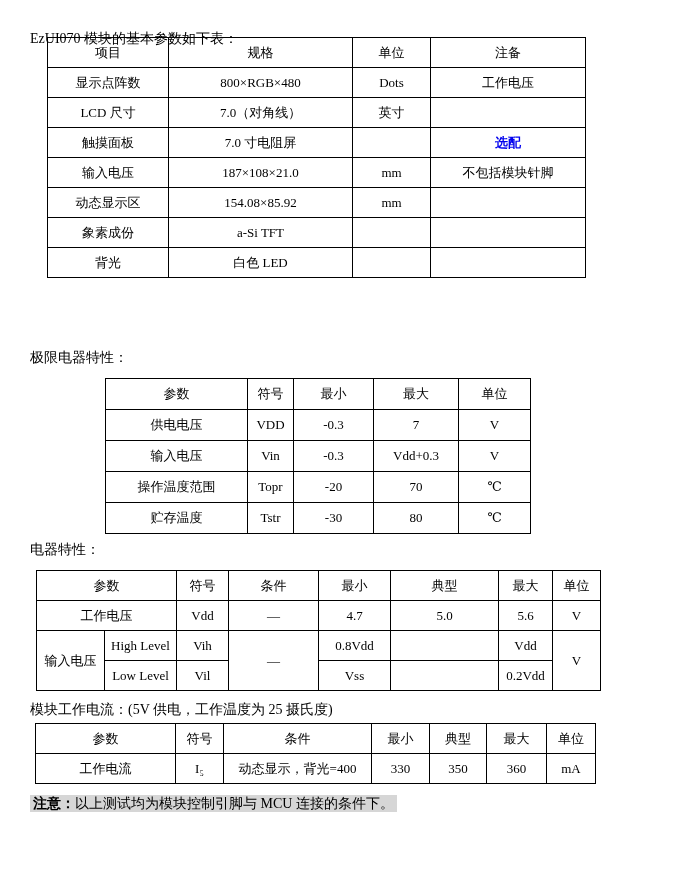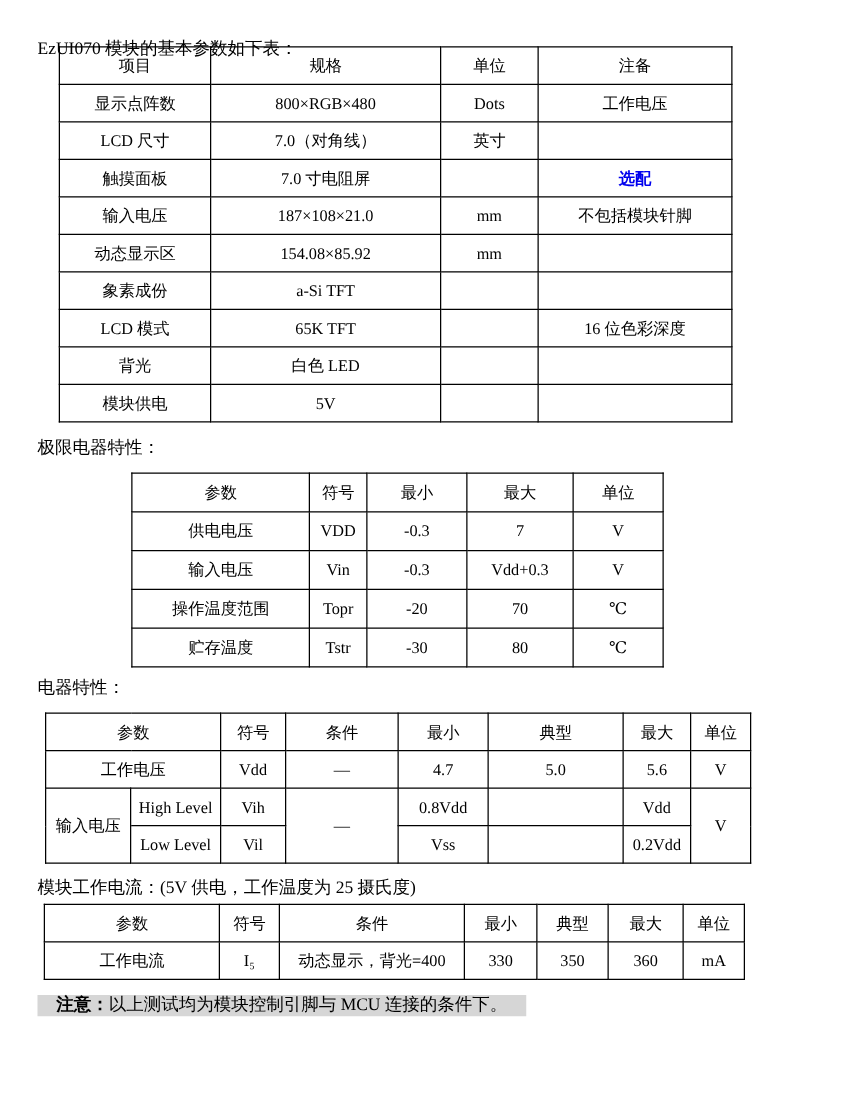--- a/index.html
+++ b/index.html
@@ -14,21 +14,21 @@
     border:1px solid #000;text-align:center;vertical-align:middle;
     font-size:13px;font-weight:normal;padding:0 2px;overflow:hidden;
     white-space:nowrap;
   }
   #basic-table tr{height:30px;}
   #limits-table tr{height:31px;}
   #electrical-table tr{height:30px;}
   #current-table tr{height:30px;}
   .link-blue{color:#0000EE;font-weight:bold;text-align:center;}
   .note-line{font-size:14px;}
-  .note-highlight{background:#D6D6D6;padding:1px 15px;}
+  .note-highlight{background:#D6D6D6;padding:1px 3px;}
   .note-label{font-weight:bold;}
 </style>
 </head>
 <body>
 
 <div class="abs doc-heading" style="left:30px;top:30px;">EzUI070 模块的基本参数如下表：</div>
 
 <table id="basic-table" class="abs" style="left:47px;top:37px;width:538px;">
   <colgroup>
     <col style="width:121px">
@@ -73,34 +73,22 @@
     <td>mm</td>
     <td></td>
   </tr>
   <tr>
     <td>象素成份</td>
     <td>a-Si TFT</td>
     <td></td>
     <td></td>
   </tr>
   <tr>
-    <td>LCD 模式</td>
-    <td>65K TFT</td>
-    <td></td>
-    <td>16 位色彩深度</td>
-  </tr>
-  <tr>
     <td>背光</td>
     <td>白色 LED</td>
-    <td></td>
-    <td></td>
-  </tr>
-  <tr>
-    <td>模块供电</td>
-    <td>5V</td>
     <td></td>
     <td></td>
   </tr>
 </tbody>
   </table>
 
 <div class="abs doc-heading" style="left:30px;top:349px;">极限电器特性：</div>
 
 <table id="limits-table" class="abs" style="left:105px;top:378px;width:425px;">
   <colgroup>

